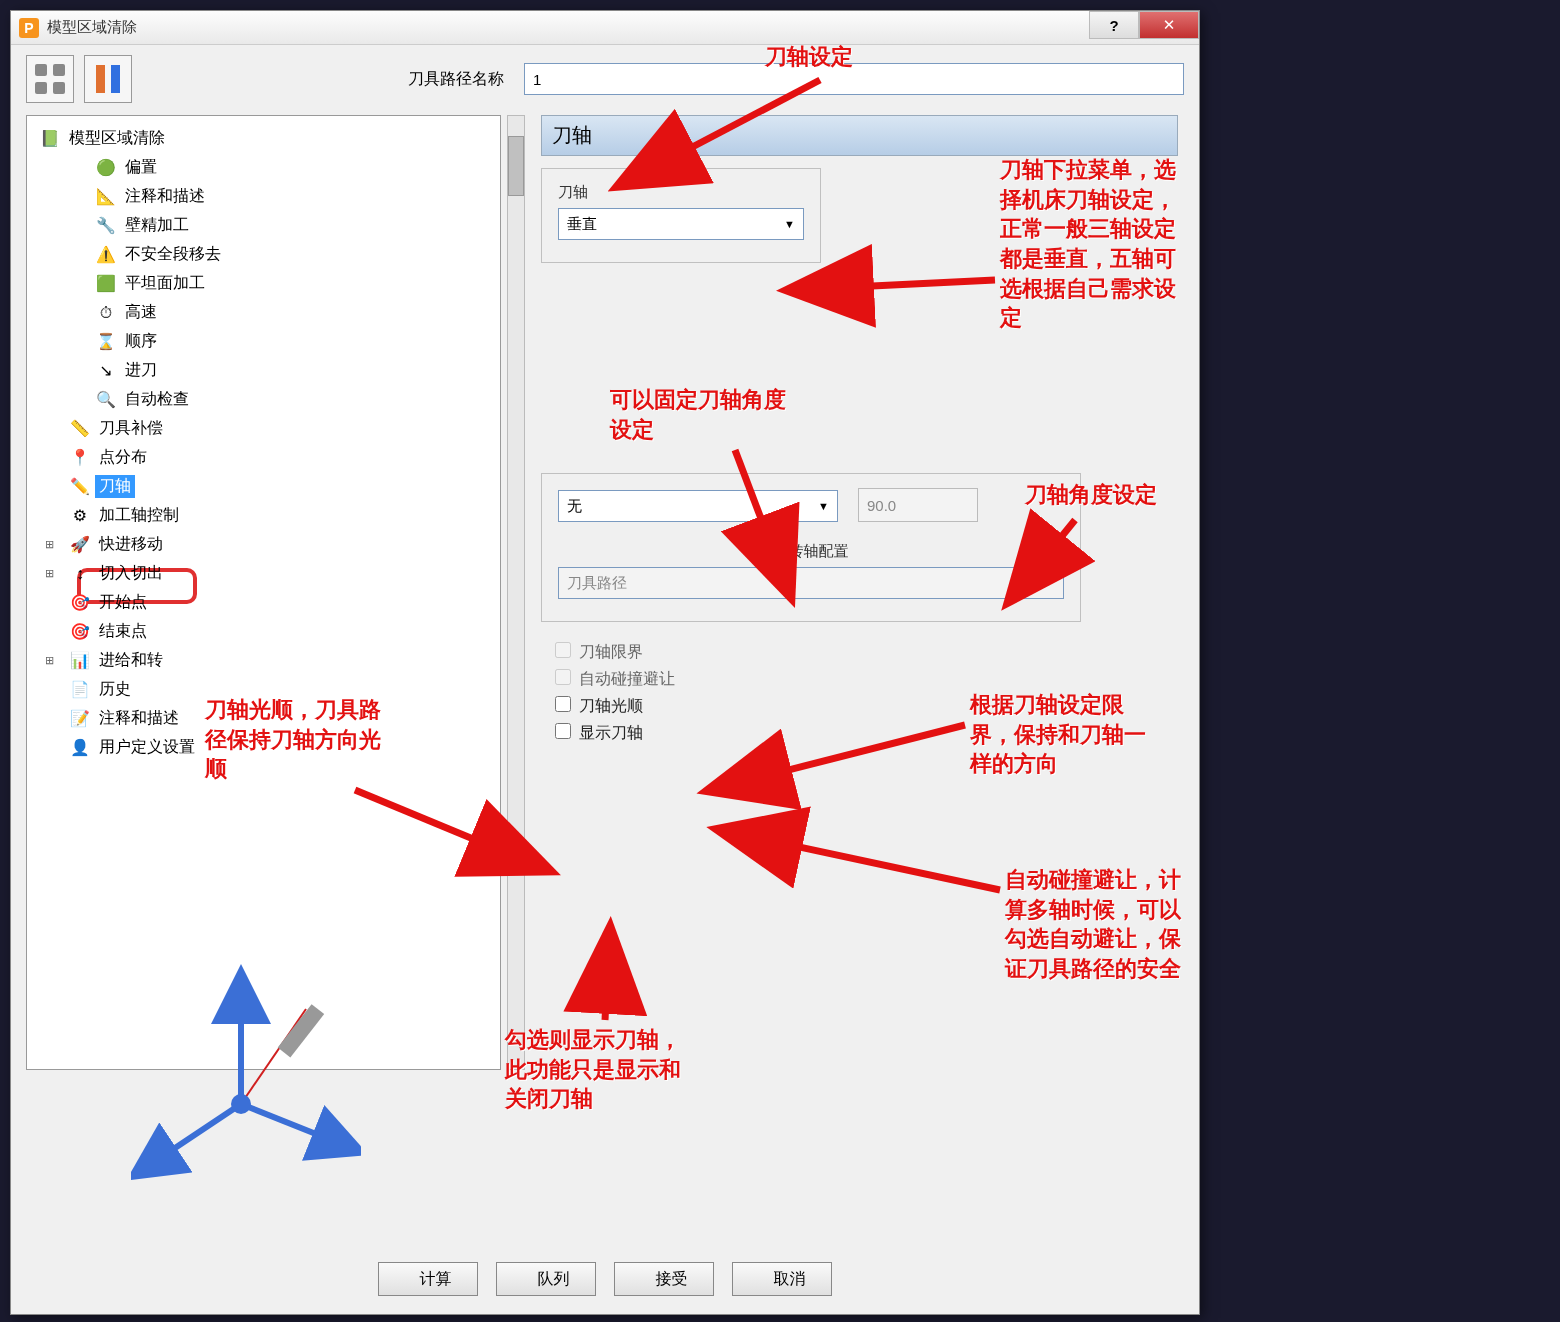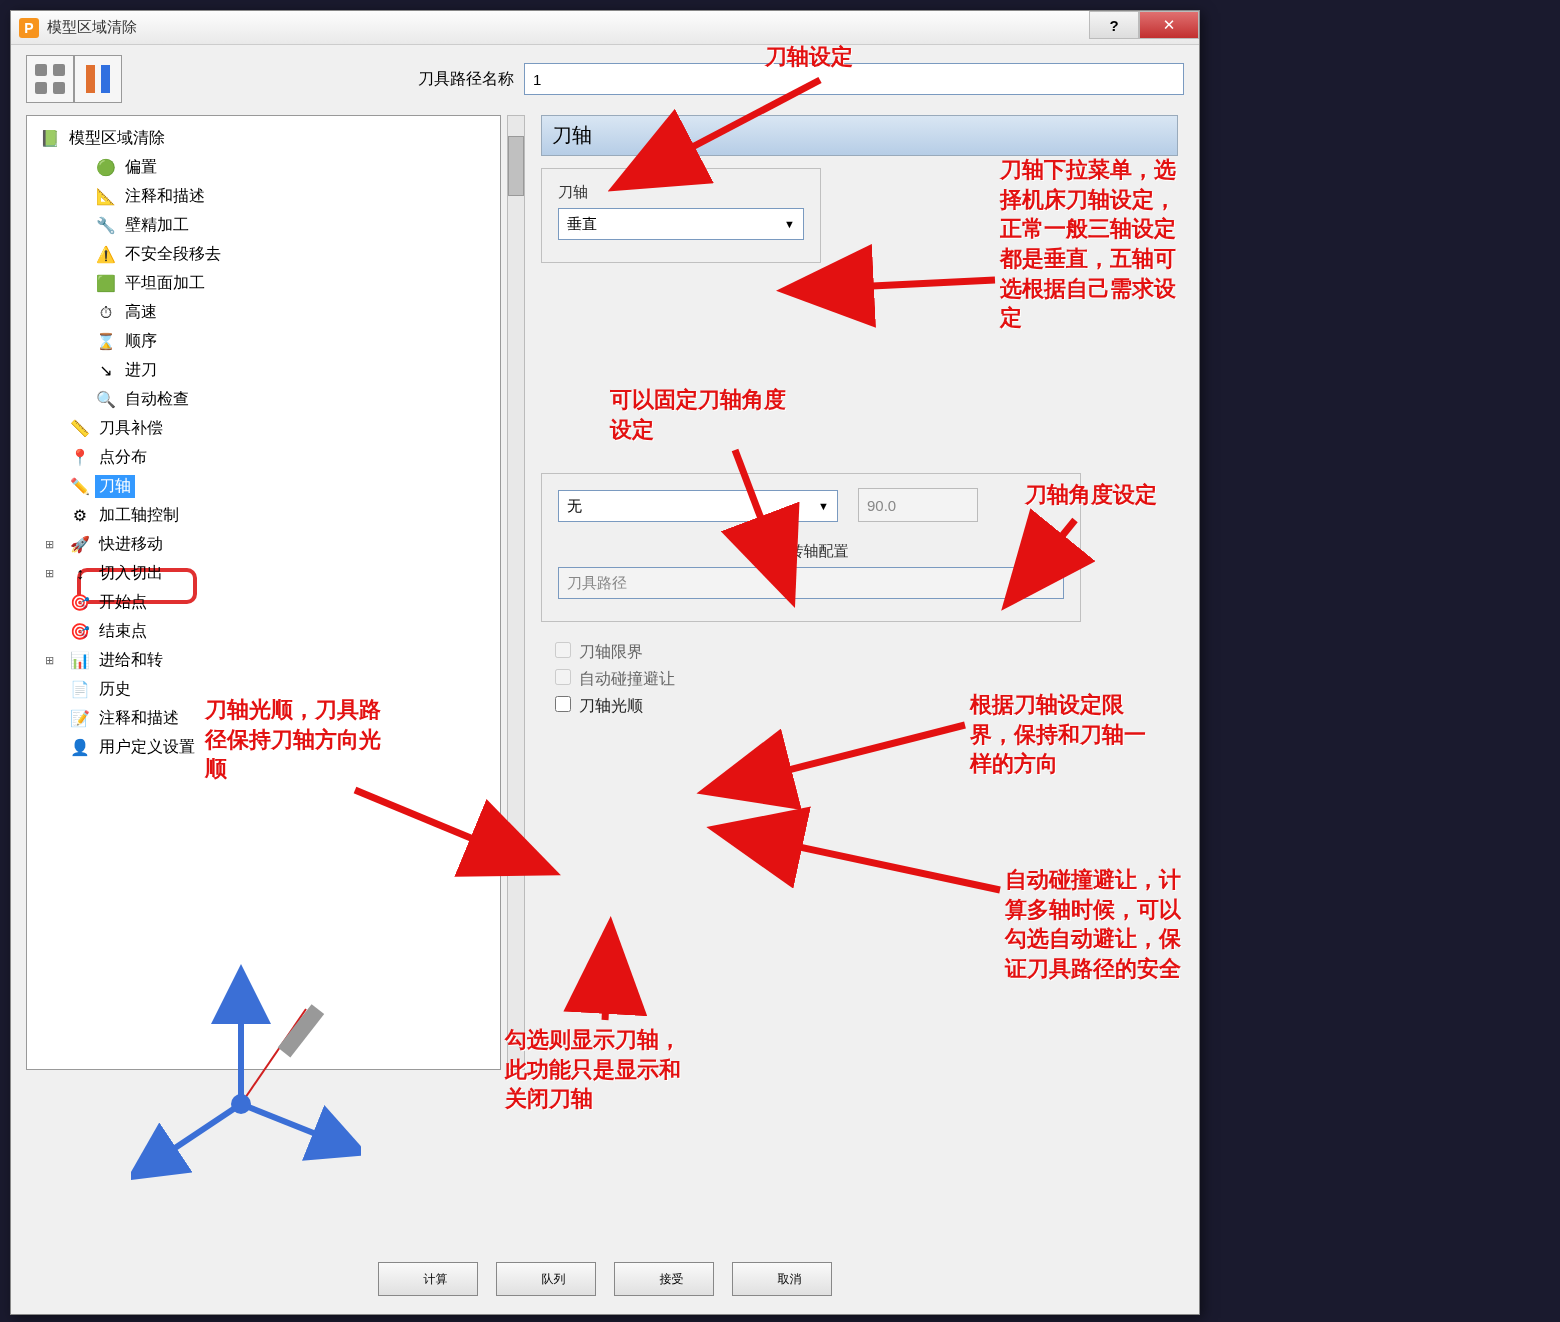--- a/index.html
+++ b/index.html
@@ -29,21 +29,21 @@
   border: 1px solid #bbb;
 }
 .win-btn.help { font-weight: bold; }
 .win-btn.close {
   background: linear-gradient(to bottom,#e07070,#c23030); color: #fff;
   width: 60px;
 }
 
 .dialog-body { padding: 10px 15px; height: calc(100% - 34px); position: relative; }
 
-.top-row { display: flex; align-items: center; margin-bottom: 12px; }
+.top-row { display: flex; align-items: center; gap: 10px; margin-bottom: 12px; }
 .tool-icon-btn {
   width: 48px; height: 48px; border: 1px solid #999; background: #f6f6f6;
   display: flex; align-items: center; justify-content: center; font-size: 24px;
 }
 .name-label { margin-left: auto; margin-right: 10px; font-size: 16px; }
 .name-input {
   flex: 0 0 660px; height: 32px; border: 1px solid #7a9ac0;
   padding: 0 8px; font-size: 15px; background: #fff;
 }
 
@@ -103,21 +103,21 @@
 .checkbox-row input { width: 16px; height: 16px; }
 .checkbox-row.active { color: #222; }
 
 .button-row {
   position: absolute; bottom: 18px; left: 0; right: 0;
   display: flex; justify-content: center; gap: 18px;
 }
 .dlg-button {
   min-width: 100px; height: 34px; border: 1px solid #888;
   background: linear-gradient(to bottom,#fafafa,#e0e0e0);
-  font-size: 12px; cursor: pointer; padding-left: 15px;
+  font-size: 16px; cursor: pointer; padding-left: 15px;
 }
 
 .axis-graphic { position: absolute; left: 120px; bottom: 120px; }
 
 
 .annot {
   position: absolute; color: #e31111; font-weight: 700;
   font-size: 22px; line-height: 1.35; text-shadow: 1px 1px 0 #fff;
   pointer-events: none; white-space: pre-line;
 }
@@ -296,20 +296,24 @@
             <input type="checkbox" disabled="" style="">
             <span>刀轴限界</span>
           </label>
           <label class="checkbox-row">
             <input type="checkbox" disabled="" style="">
             <span>自动碰撞避让</span>
           </label>
           <label class="checkbox-row active">
             <input type="checkbox" style="">
             <span>刀轴光顺</span>
+          </label>
+          <label class="checkbox-row active">
+            <input type="checkbox" style="">
+            <span>显示刀轴</span>
           </label>
         </div>
       </div>
     </div>
 
     <svg class="axis-graphic" width="230" height="230">
       <defs>
         <marker id="ah" markerWidth="10" markerHeight="10" refX="5" refY="5" orient="auto">
           <path d="M0,0 L10,5 L0,10 z" fill="#3b6fd6"></path>
         </marker>

